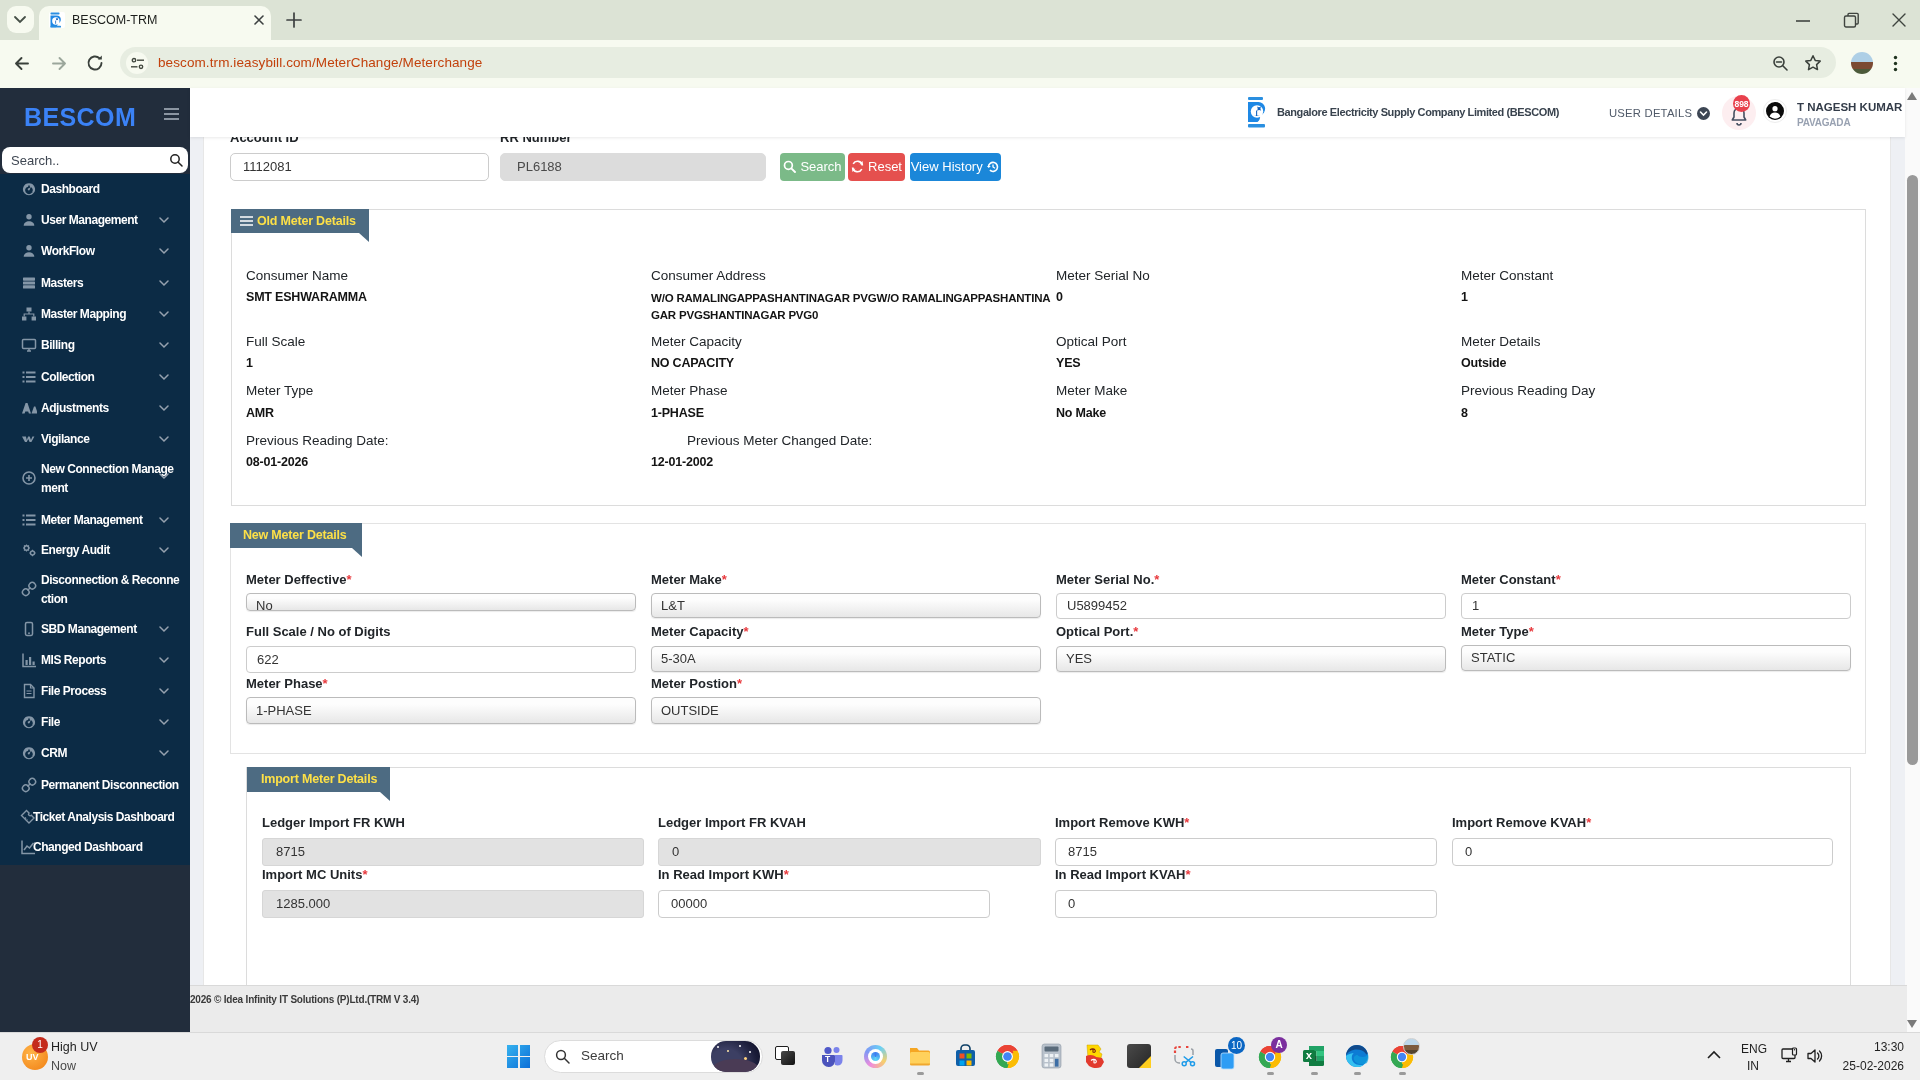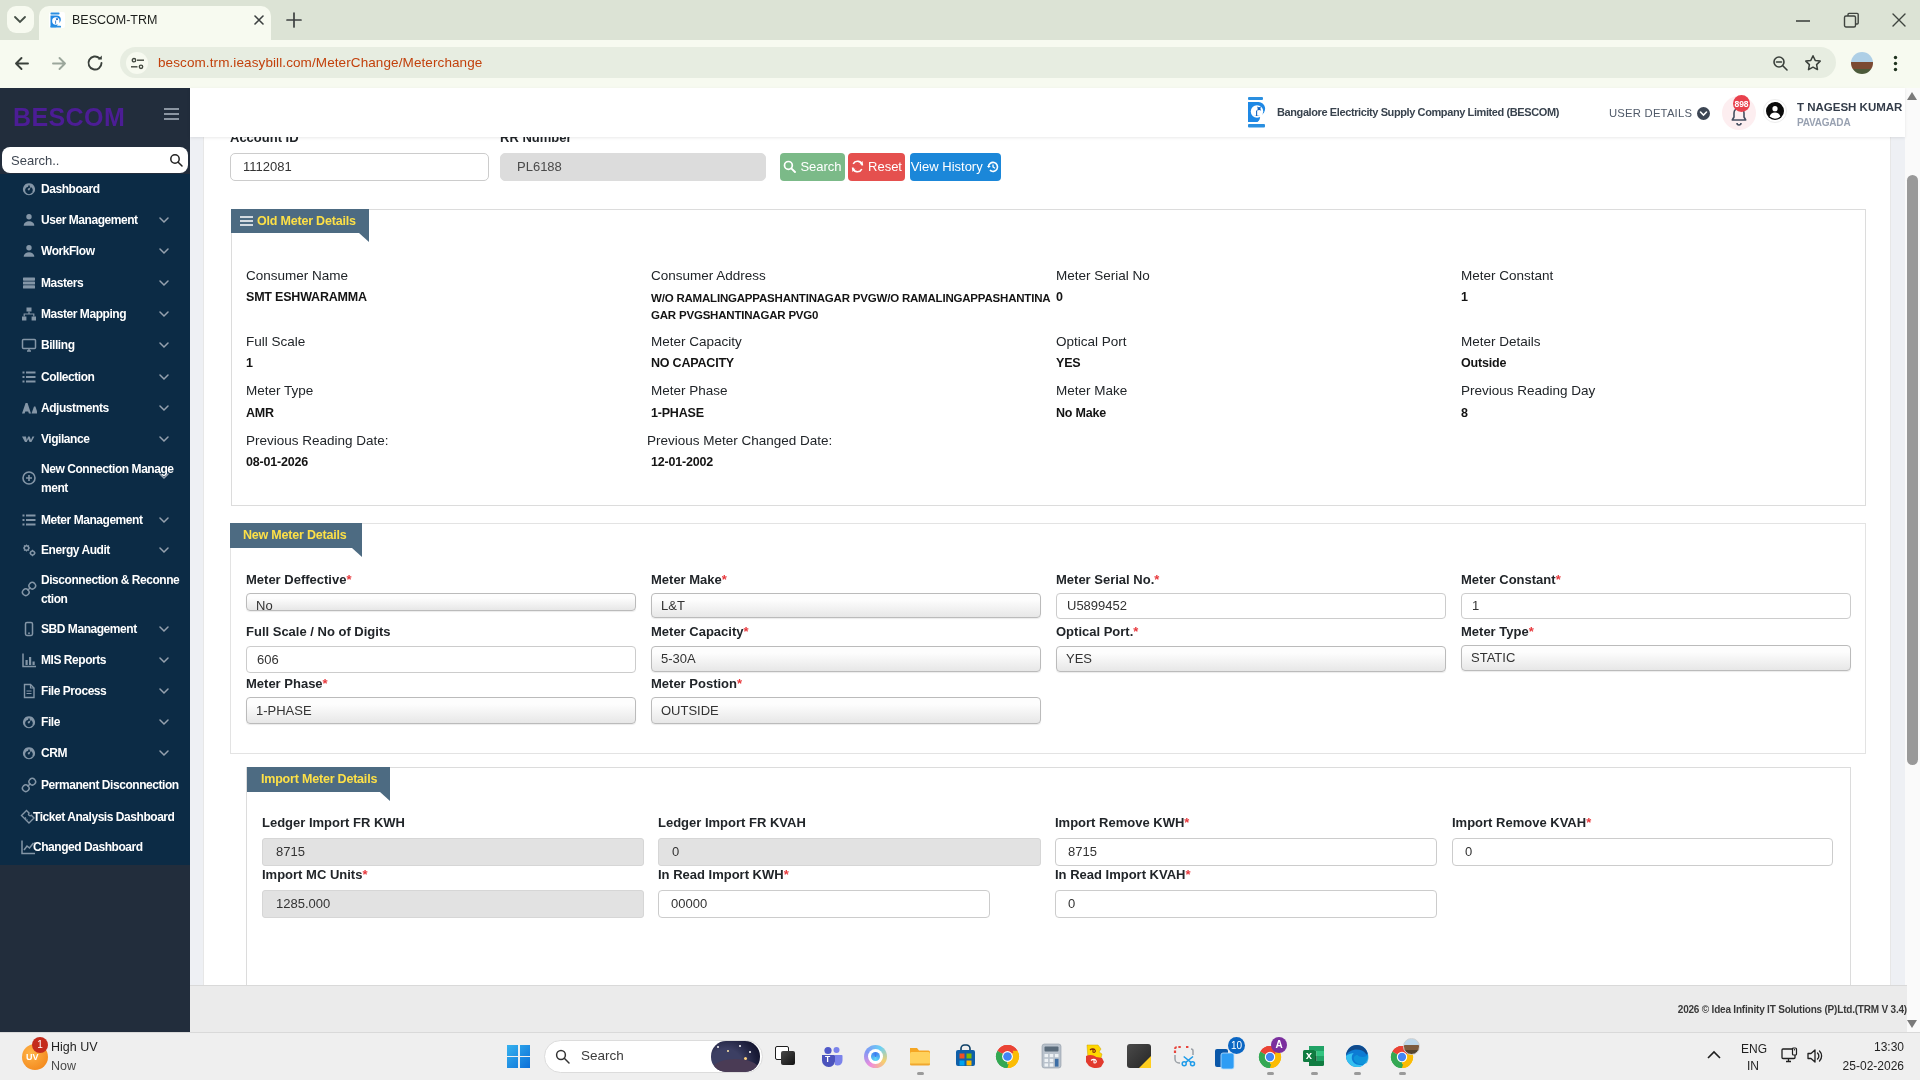--- a/index.html
+++ b/index.html
@@ -11,21 +11,21 @@
 #toolbar{position:absolute;left:0;top:40px;width:1920px;height:48px;background:#f7faf0}
 #tab{position:absolute;left:39px;top:6px;width:232px;height:34px;background:#f7faf0;border-radius:10px 10px 0 0}
 #tsearch{position:absolute;left:7px;top:6px;width:27px;height:27px;border-radius:9px;background:#f7faf0}
 #omni{position:absolute;left:120px;top:47px;width:1716px;height:31px;border-radius:16px;background:#e7ede1}
 #omnibadge{position:absolute;left:126px;top:52px;width:22px;height:22px;border-radius:50%;background:#f7faf0}
 #urltxt{position:absolute;left:158px;top:55px;font-size:13.5px;color:#c2410c;letter-spacing:.1px}
 #avatar{position:absolute;left:1851px;top:52px;width:22px;height:22px;border-radius:50%;overflow:hidden;background:linear-gradient(180deg,#aecfe6 0 45%,#7b4a33 45% 78%,#4c5a3a 78% 100%)}
 
 #sidebar{position:absolute;left:0;top:88px;width:190px;height:944px;background:#222d3c}
 #sbmenu{position:absolute;left:0;top:174px;width:190px;height:691px;background:#0c2b45}
-#sblogo{position:absolute;left:13px;top:103px;color:#4c1d95;font-size:25px;font-weight:bold;letter-spacing:.4px}
+#sblogo{position:absolute;left:24px;top:103px;color:#3b82f6;font-size:25px;font-weight:bold;letter-spacing:.4px}
 #sbsearch{position:absolute;left:2px;top:147px;width:186px;height:26px;background:#fff;border-radius:8px}
 #sbsearch span{position:absolute;left:9px;top:6px;font-size:13px;color:#3f4752}
 .mi{position:absolute;left:0;width:190px;color:#fff;font-size:12px;font-weight:bold;letter-spacing:-.45px;overflow:hidden;height:20px}
 .mitall{height:42px !important}
 .mi .tx{position:absolute;left:41px;top:0;line-height:19px;white-space:nowrap}
 .mi2{font-size:12px}
 .mi2 .tx{left:33px}
 
 #mhead{position:absolute;left:190px;top:88px;width:1715px;height:49px;background:#fff;box-shadow:0 1px 3px rgba(0,0,0,.09);z-index:6}
 #mtitle{position:absolute;left:1277px;top:106px;white-space:nowrap;letter-spacing:-.4px;font-size:11px;font-weight:bold;color:#39434e;z-index:7}
@@ -38,21 +38,21 @@
 .plabel{position:absolute;font-size:13.5px;color:#212529;white-space:nowrap}
 .pval{position:absolute;font-size:12.5px;letter-spacing:-.2px;font-weight:bold;color:#141414;white-space:nowrap}
 .panel{position:absolute;background:#fff;border:1px solid #dcdcdc}
 .ptab{position:absolute;background:#4d6b82;color:#fde047;white-space:nowrap;font-size:12.5px;letter-spacing:-.2px;font-weight:bold;line-height:24px;z-index:3}
 .ptab:after{content:"";position:absolute;right:0;top:100%;width:0;height:0;border-top:9px solid #4d6b82;border-left:10px solid transparent}
 .inw{position:absolute;background:#fff;border:1px solid #cccccc;border-radius:4px;font-size:13px;color:#333;line-height:26px;padding-left:12px}
 .ing{position:absolute;background:linear-gradient(180deg,#fdfdfd 25%,#e7e7e7);border:1px solid #bbbbbb;border-radius:4px;font-size:13px;color:#333;line-height:23px;padding-left:9px;box-shadow:0 1px 1px rgba(0,0,0,.08)}
 .inf{position:absolute;background:#e2e2e2;border:1px solid #d6d6d6;border-radius:3px;font-size:13px;color:#333;line-height:26px;padding-left:13px}
 .btn{position:absolute;height:28px;border-radius:4px;color:#fff;font-size:13px;white-space:nowrap;text-align:center;line-height:28px}
 #footer{position:absolute;left:190px;top:985px;width:1717px;height:47px;background:#ebebeb;border-top:1px solid #d9d9d9;z-index:4}
-#footer div{text-align:right;font-size:10px;letter-spacing:-.2px;font-weight:bold;color:#3a3a3a;margin-top:18px}
+#footer div{text-align:left;font-size:10px;letter-spacing:-.2px;font-weight:bold;color:#3a3a3a;margin-top:8px}
 
 #sbar{position:absolute;left:1905px;top:88px;width:15px;height:944px;background:#fafafa}
 #sthumb{position:absolute;left:1907px;top:175px;width:11px;height:590px;background:#999;border-radius:6px}
 
 #taskbar{position:absolute;left:0;top:1032px;width:1920px;height:48px;background:#efefef;border-top:1px solid #d9d9d9}
 .tbdash{position:absolute;top:1072px;width:7px;height:3px;border-radius:2px;background:#9a9a9a}
 #wsearch{position:absolute;left:544px;top:1040px;width:219px;height:33px;background:#fff;border:1px solid #dcdcdc;border-radius:17px}
 .traytxt{position:absolute;font-size:12px;color:#1f1f1f}
 </style>
 </head>
@@ -433,38 +433,38 @@
       <div class="pval" style="left:1461px;top:356px">Outside</div>
       <div class="plabel" style="left:246px;top:383px">Meter Type</div>
       <div class="plabel" style="left:651px;top:383px">Meter Phase</div>
       <div class="plabel" style="left:1056px;top:383px">Meter Make</div>
       <div class="plabel" style="left:1461px;top:383px">Previous Reading Day</div>
       <div class="pval" style="left:246px;top:406px">AMR</div>
       <div class="pval" style="left:651px;top:406px">1-PHASE</div>
       <div class="pval" style="left:1056px;top:406px">No Make</div>
       <div class="pval" style="left:1461px;top:406px">8</div>
       <div class="plabel" style="left:246px;top:433px">Previous Reading Date:</div>
-      <div class="plabel" style="left:647px;top:433px">Previous Meter Changed Date:</div>
+      <div class="plabel" style="left:687px;top:433px">Previous Meter Changed Date:</div>
       <div class="pval" style="left:246px;top:455px">08-01-2026</div>
       <div class="pval" style="left:651px;top:455px">12-01-2002</div>
       <div class="panel" style="left:230px;top:523px;width:1636px;height:231px;border-color:#e3e3e3"></div>
       <div class="ptab" style="left:230px;top:523px;width:132px;height:25px;line-height:25px;padding-left:13px">New Meter Details</div>
       <div class="flabel" style="left:246px;top:572px">Meter Deffective<i>*</i></div>
       <div class="flabel" style="left:651px;top:572px">Meter Make<i>*</i></div>
       <div class="flabel" style="left:1056px;top:572px">Meter Serial No.<i>*</i></div>
       <div class="flabel" style="left:1461px;top:572px">Meter Constant<i>*</i></div>
       <div class="ing" style="left:246px;top:593px;width:390px;height:18px">No</div>
       <div class="ing" style="left:651px;top:593px;width:390px;height:25px">L&amp;T</div>
       <div class="inw" style="left:1056px;top:593px;width:390px;height:26px;line-height:24px;padding-left:10px">U5899452</div>
       <div class="inw" style="left:1461px;top:593px;width:390px;height:26px;line-height:24px;padding-left:10px">1</div>
       <div class="flabel" style="left:246px;top:624px">Full Scale / No of Digits</div>
       <div class="flabel" style="left:651px;top:624px">Meter Capacity<i>*</i></div>
       <div class="flabel" style="left:1056px;top:624px">Optical Port.<i>*</i></div>
       <div class="flabel" style="left:1461px;top:624px">Meter Type<i>*</i></div>
-      <div class="inw" style="left:246px;top:646px;width:390px;height:27px;line-height:25px;padding-left:10px">606</div>
+      <div class="inw" style="left:246px;top:646px;width:390px;height:27px;line-height:25px;padding-left:10px">622</div>
       <div class="ing" style="left:651px;top:646px;width:390px;height:26px;line-height:24px">5-30A</div>
       <div class="ing" style="left:1056px;top:646px;width:390px;height:26px;line-height:24px">YES</div>
       <div class="ing" style="left:1461px;top:645px;width:390px;height:26px;line-height:24px">STATIC</div>
       <div class="flabel" style="left:246px;top:676px">Meter Phase<i>*</i></div>
       <div class="flabel" style="left:651px;top:676px">Meter Postion<i>*</i></div>
       <div class="ing" style="left:246px;top:697px;width:390px;height:27px;line-height:25px">1-PHASE</div>
       <div class="ing" style="left:651px;top:697px;width:390px;height:27px;line-height:25px">OUTSIDE</div>
       <div class="panel" style="left:246px;top:767px;width:1605px;height:218px;border-bottom:none"></div>
       <div class="ptab" style="left:247px;top:767px;width:143px;height:25px;line-height:25px;padding-left:14px">Import Meter Details</div>
       <div class="flabel" style="left:262px;top:815px">Ledger Import FR KWH</div>

